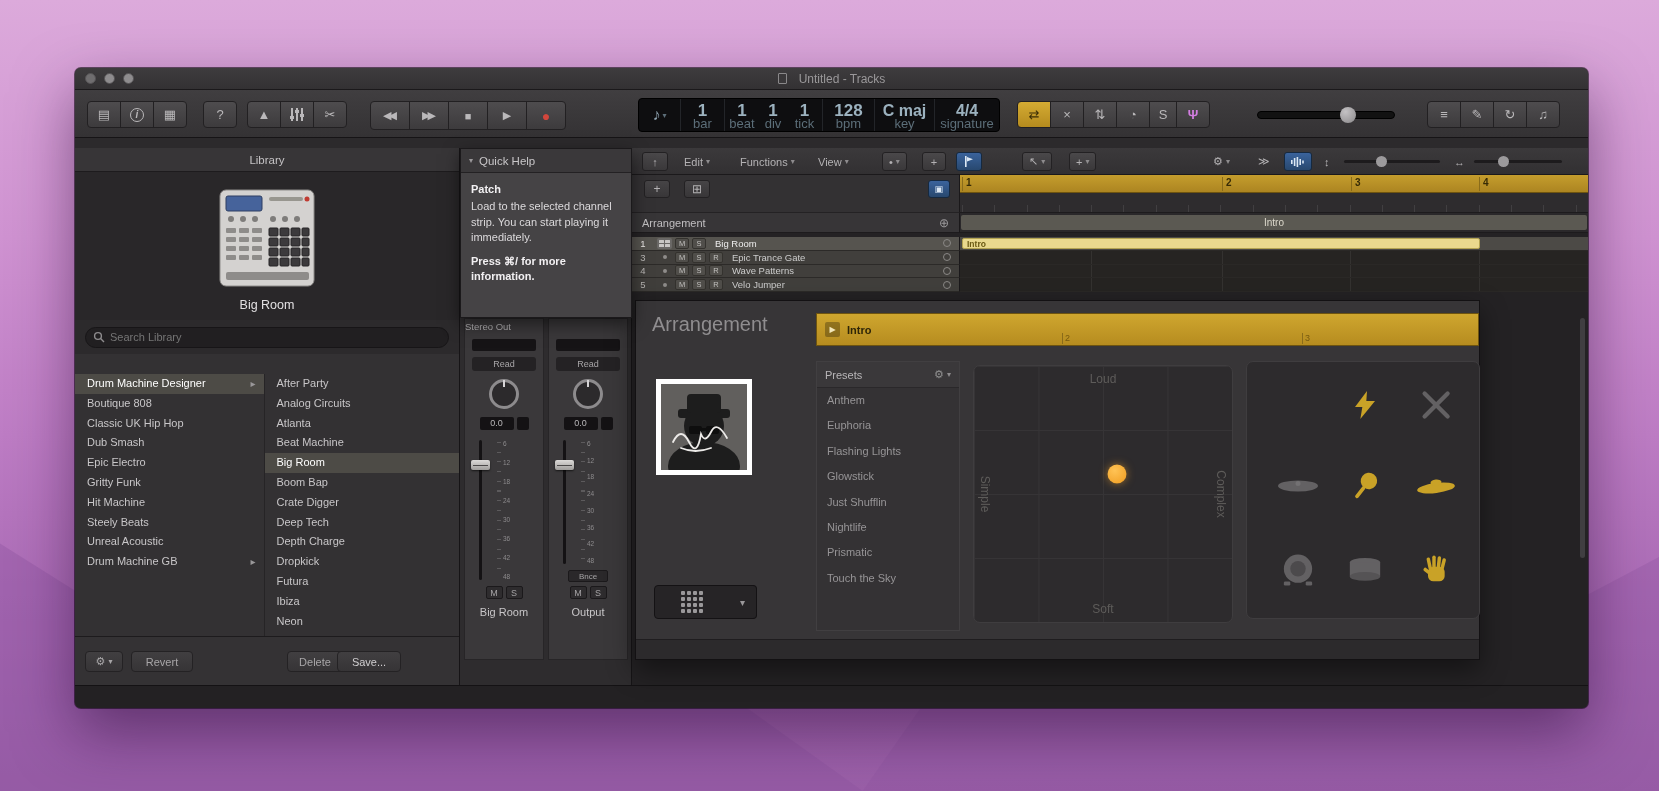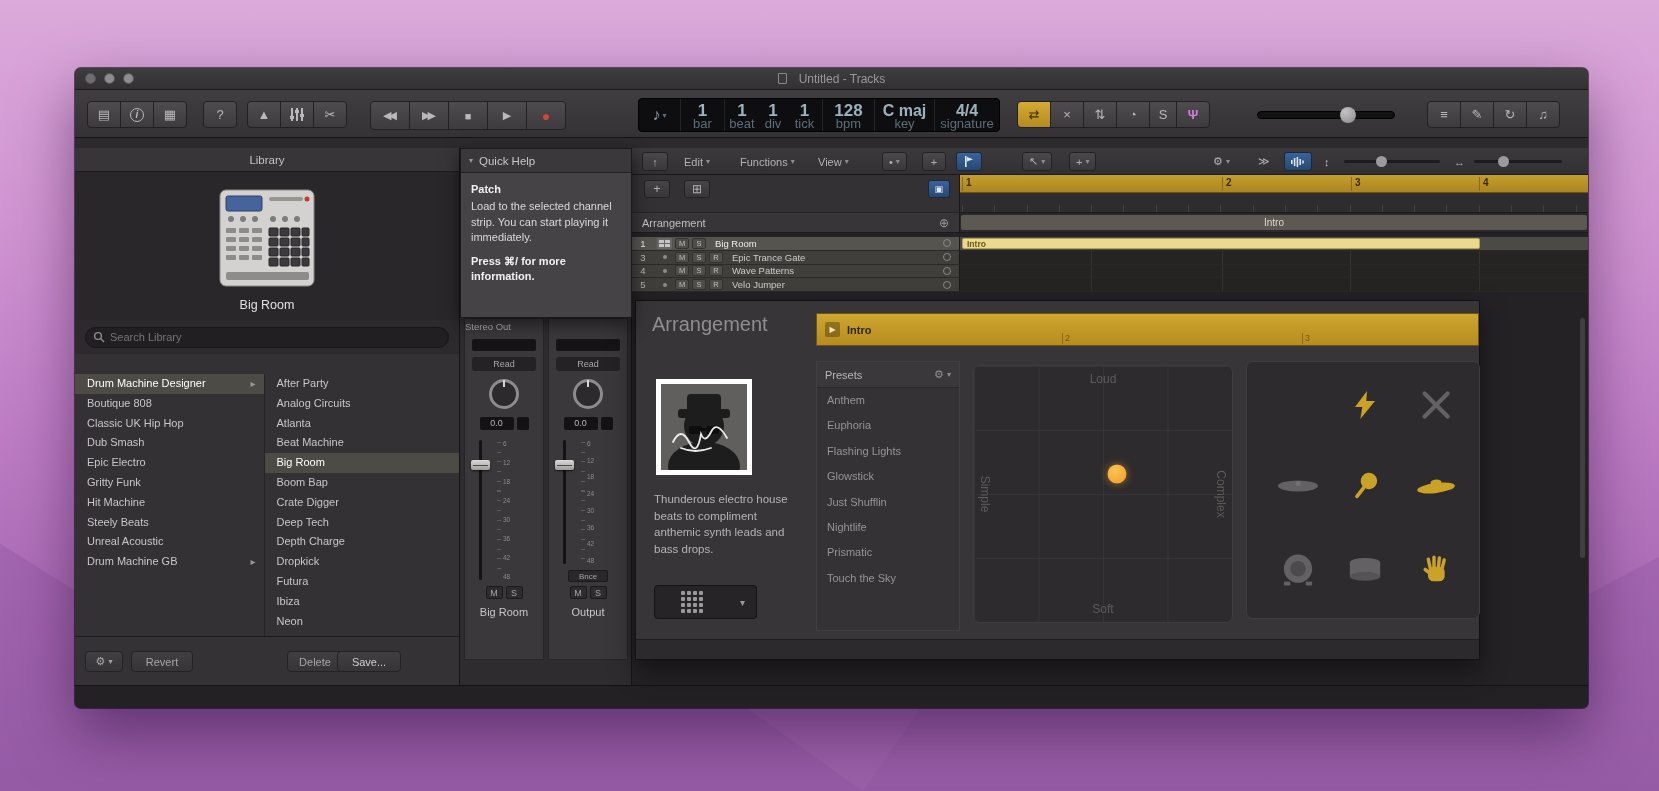--- a/index.html
+++ b/index.html
@@ -722,21 +722,20 @@
           <rect x="26" y="10" width="34" height="19" rx="4"></rect>
         </g>
         <g fill="#0e0e0e">
             <rect x="28" y="42" width="13" height="8" rx="2"></rect>
             <rect x="45" y="42" width="13" height="8" rx="2"></rect>
             <rect x="40" y="44" width="6" height="3"></rect>
           </g>
         <path d="M12 58 q8 -16 16 0 t12 -8 q4 10 10 -2 t16 6 M20 64 q14 6 30 0" stroke="#eceae8" stroke-width="1.8" fill="none" stroke-linecap="round"></path>
       </svg>
     </div>
-    <div class="plugdesc">Thunderous electro house beats to compliment anthemic synth leads and bass drops.</div>
     <div class="drumbtn">
       <span class="gridico">
           <i></i>
           <i></i>
           <i></i>
           <i></i>
           <i></i>
           <i></i>
           <i></i>
           <i></i>

